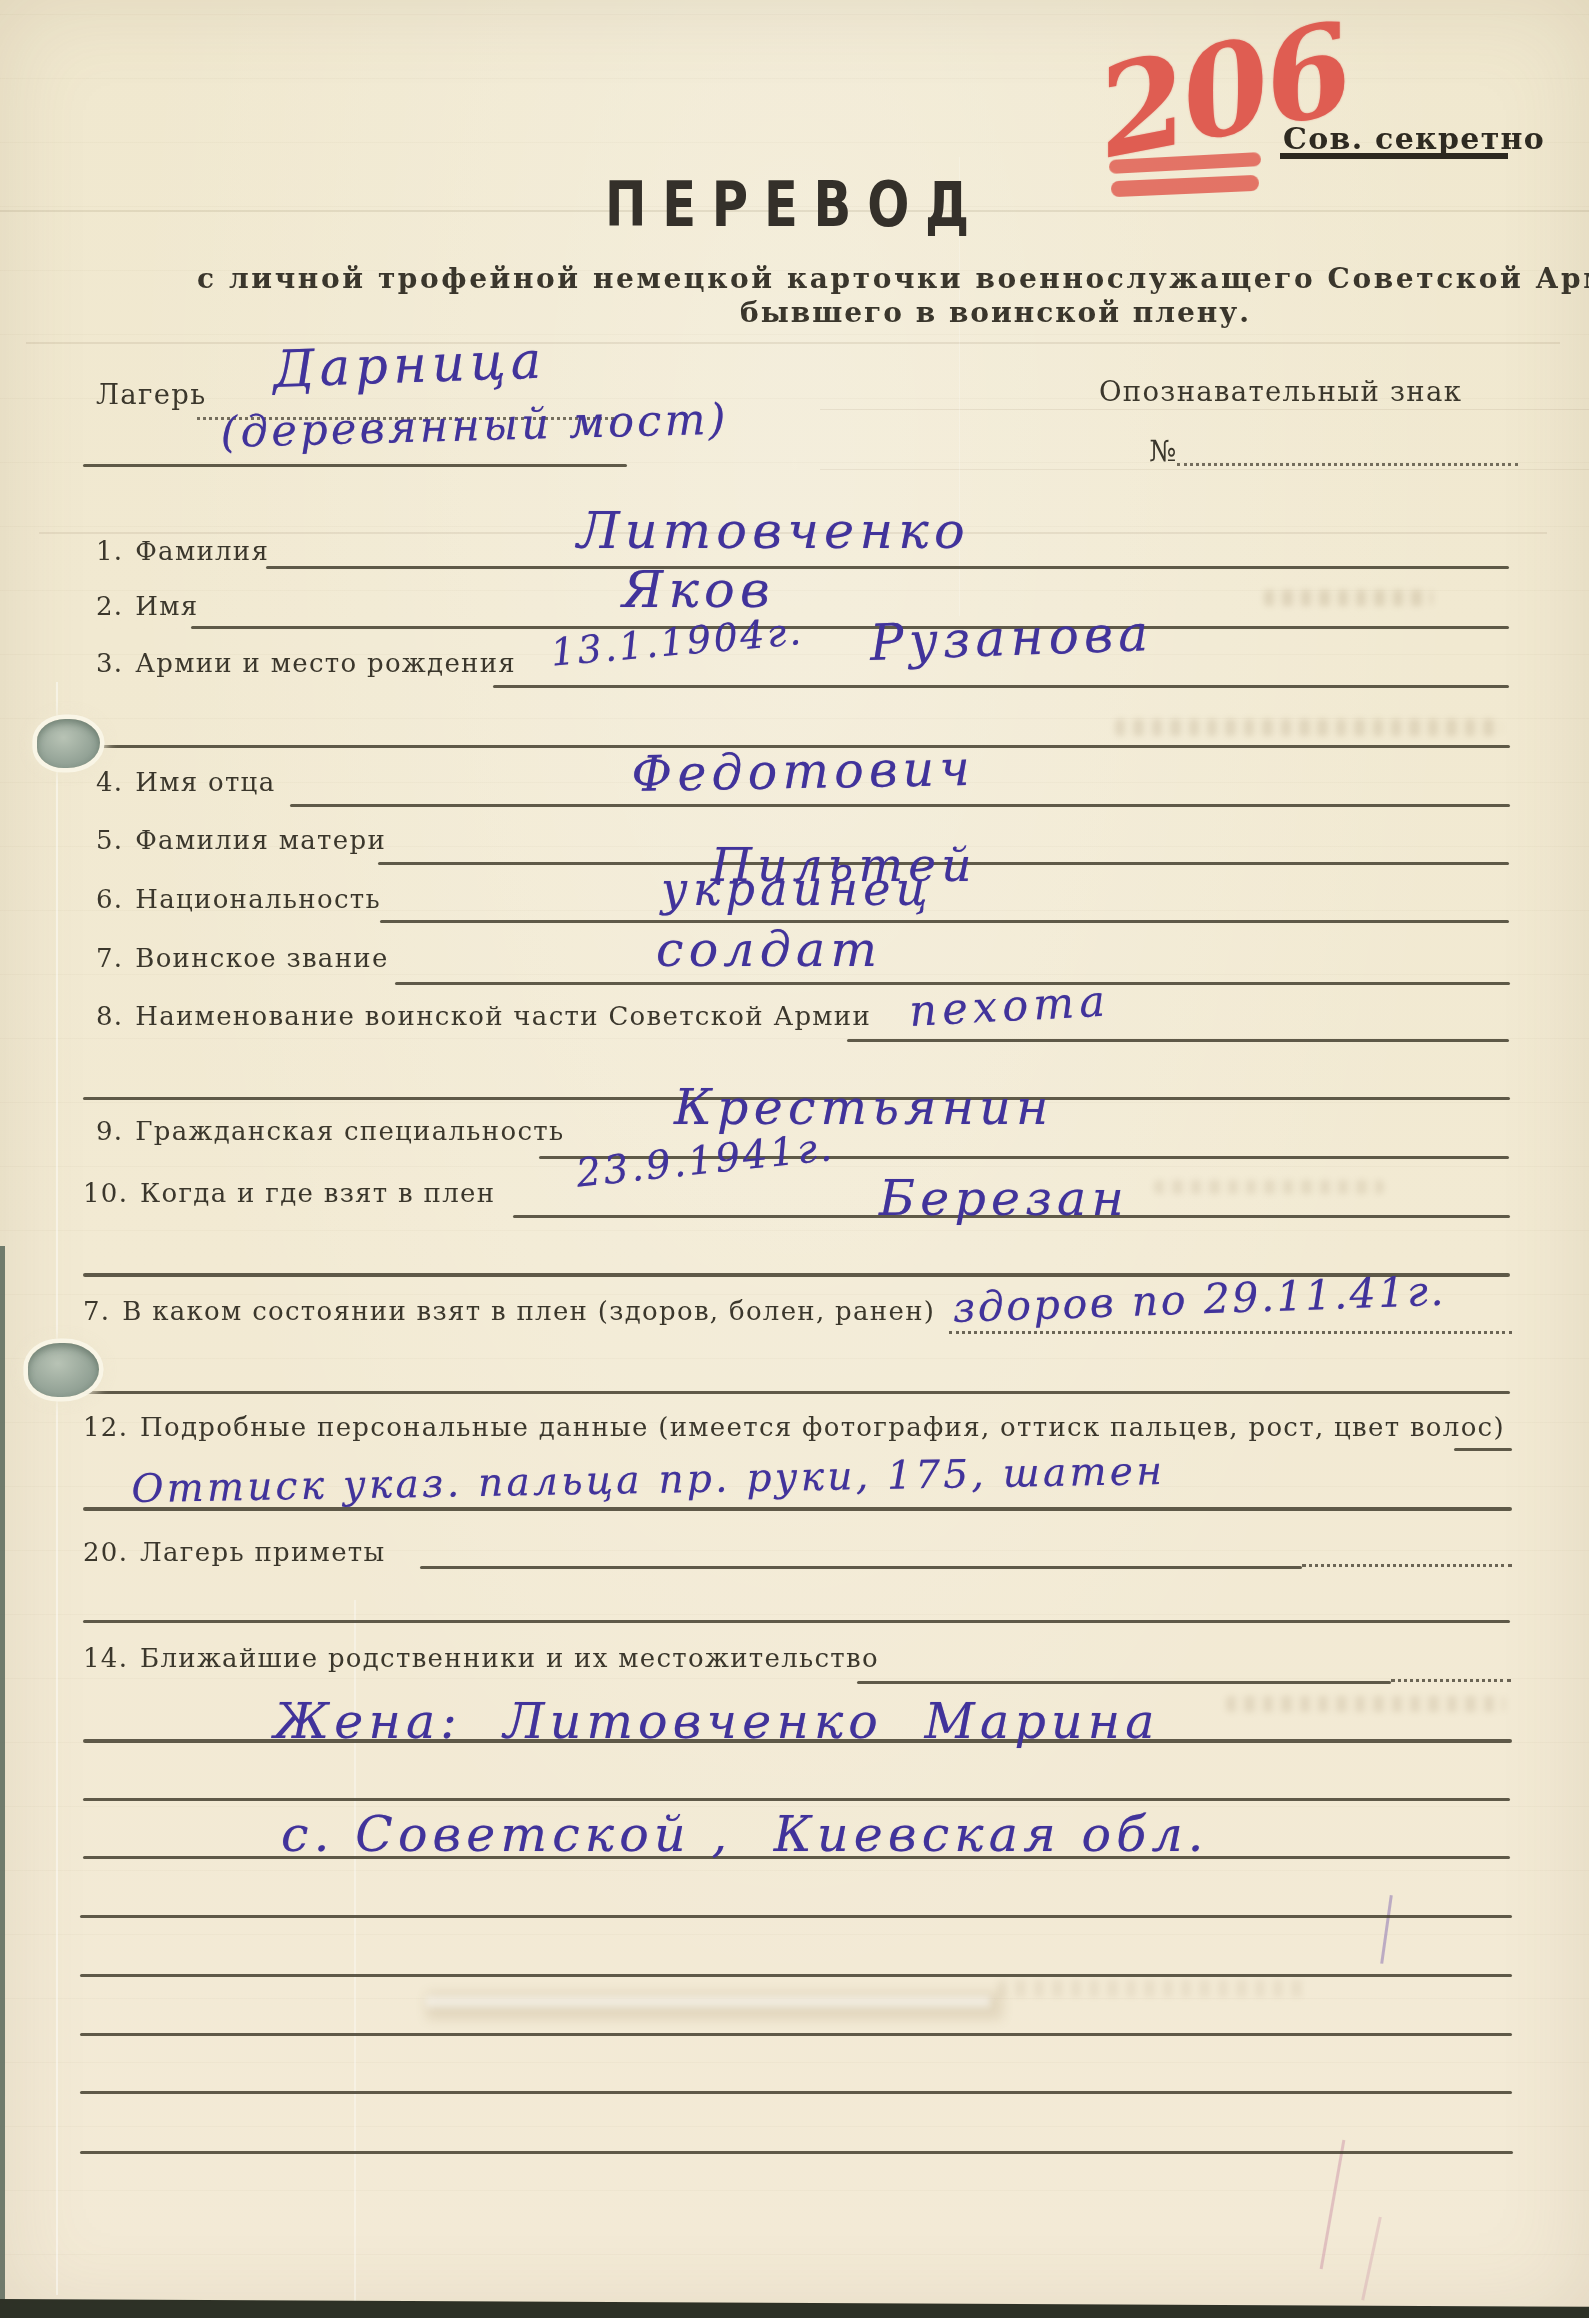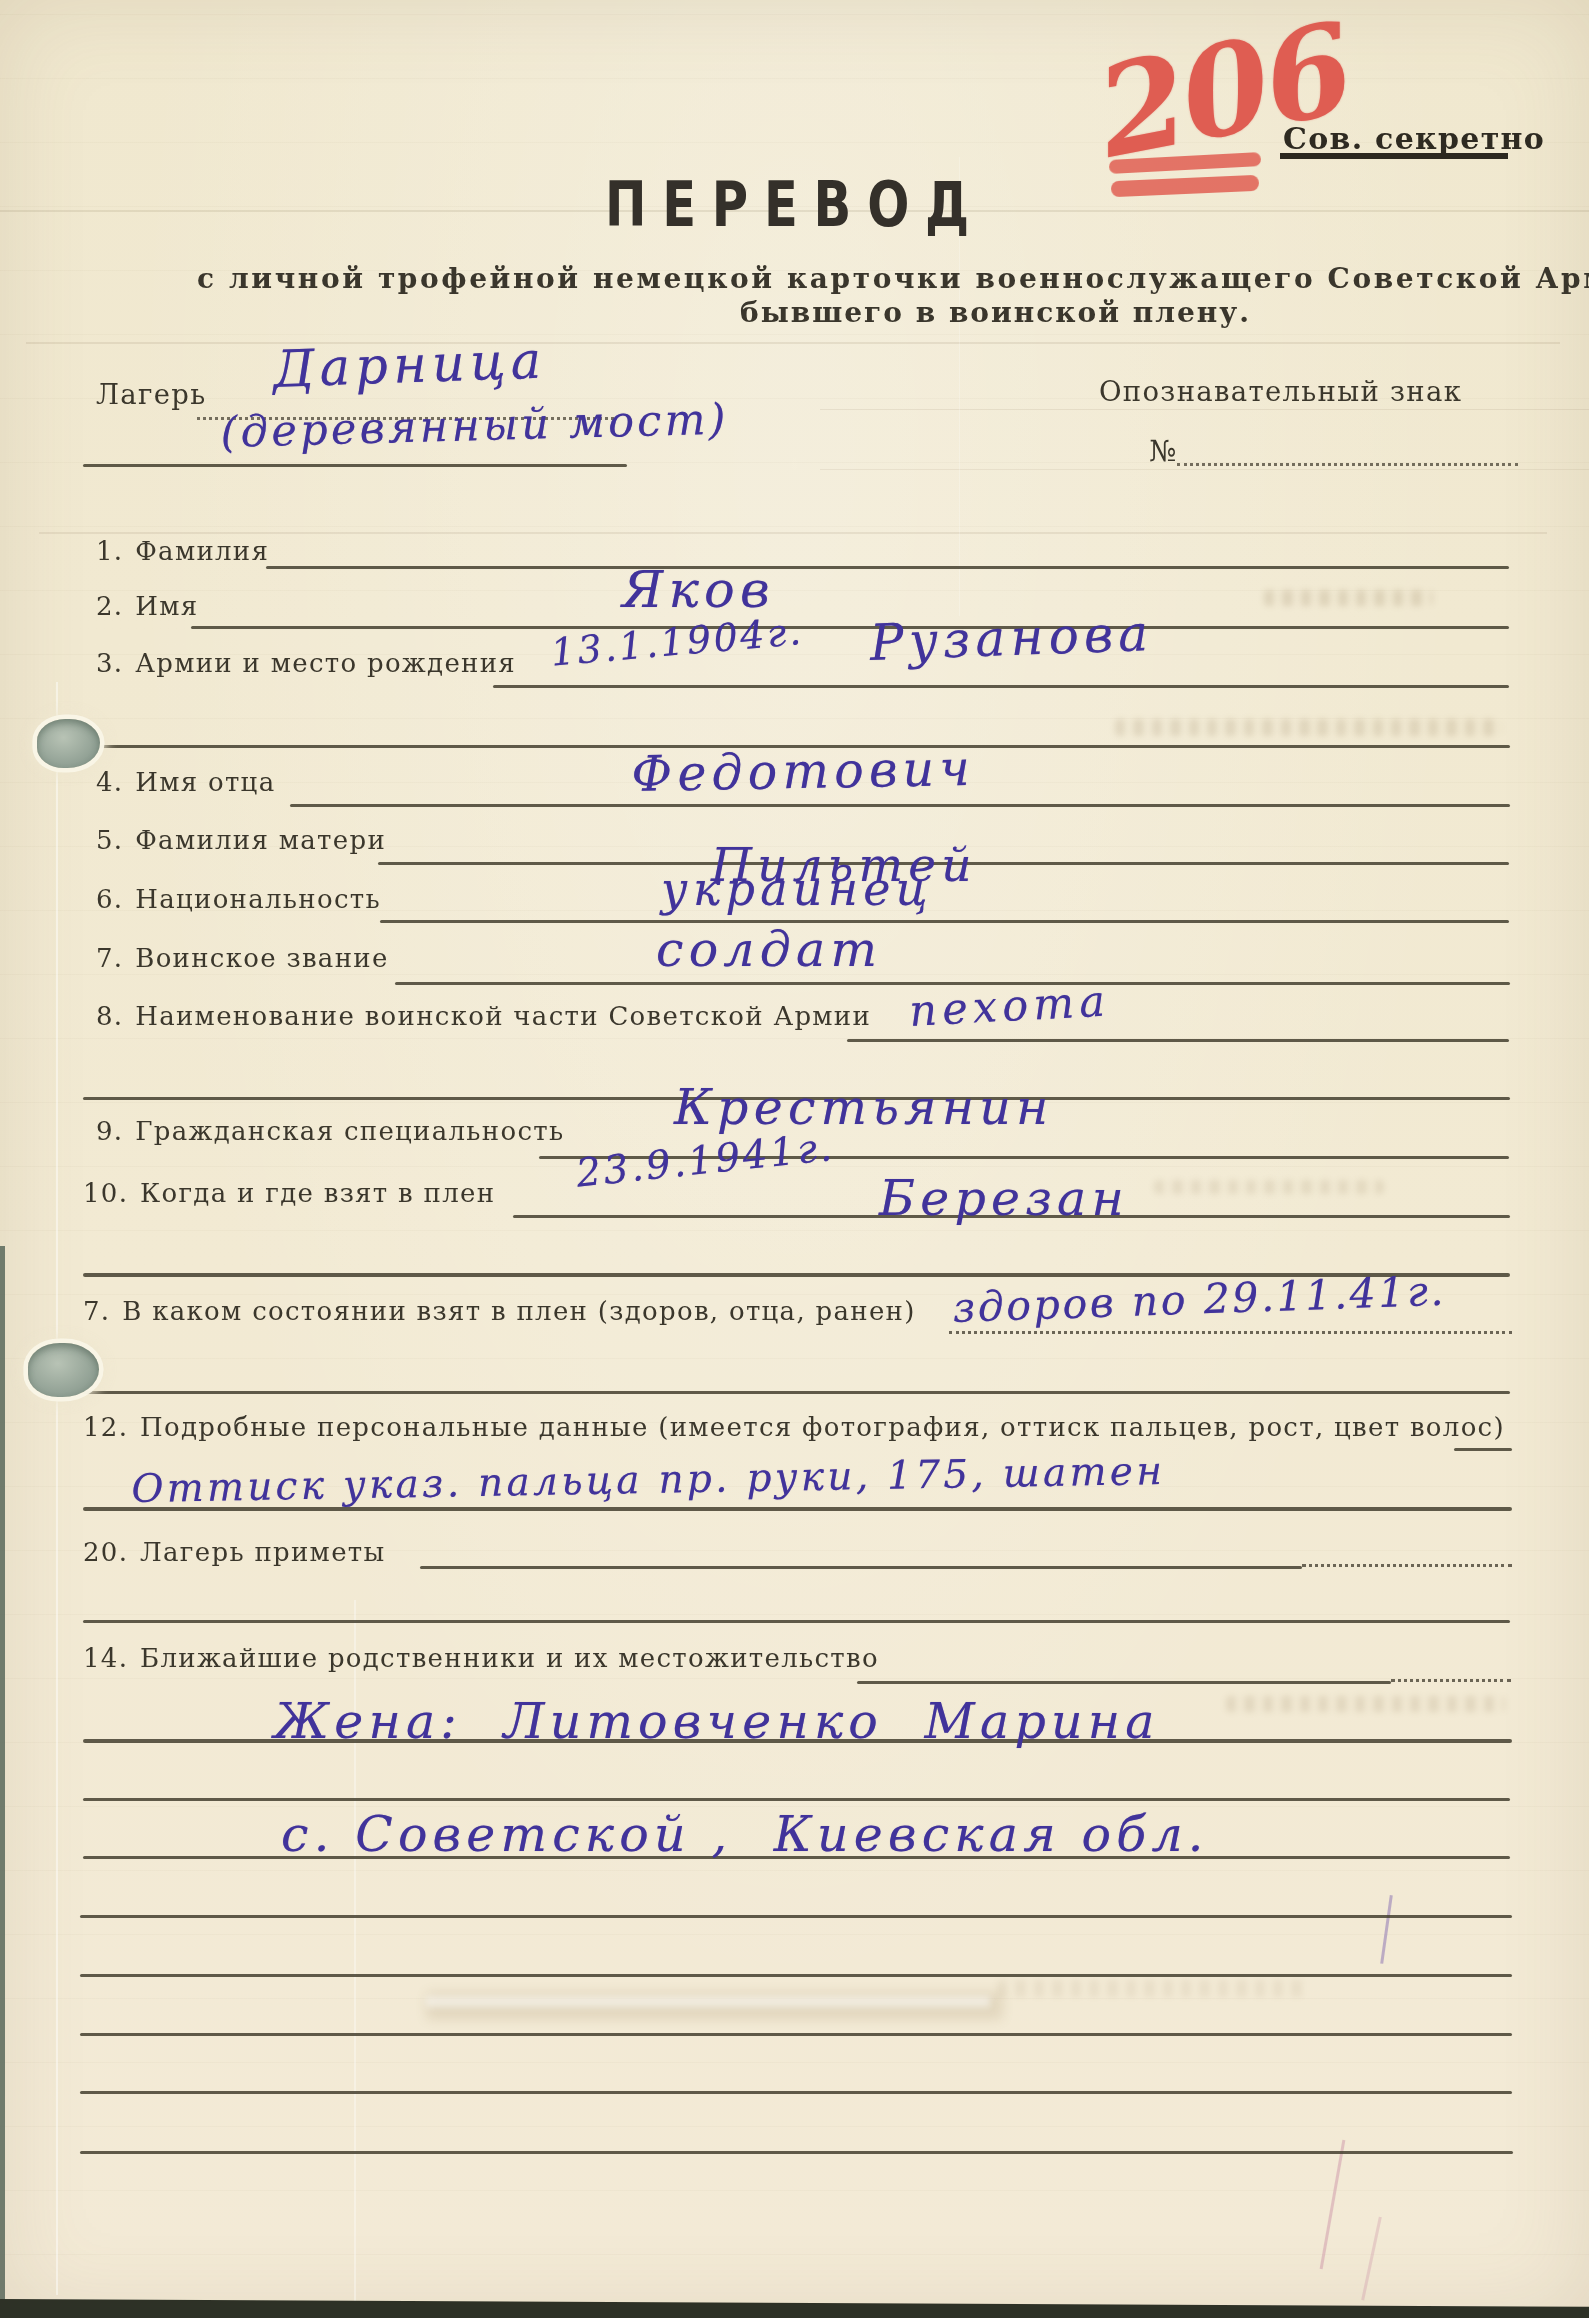--- a/index.html
+++ b/index.html
@@ -88,20 +88,21 @@
   <div class="hw" style="left:272px;top:340px;font-size:51px;transform:rotate(-2deg)">Дарница</div>
   <div class="hw" style="left:220px;top:407px;font-size:43px;transform:rotate(-1.5deg);letter-spacing:3.3px">(деревянный мост)</div>
   <div class="rule" style="left:83px;top:464px;width:544px"></div>
 
   <div class="lbl" style="left:1099px;top:375px;font-size:27.5px">Опознавательный знак</div>
   <div class="lbl" style="left:1149px;top:434px;font-size:29px">№</div>
   <div class="dottedsm" style="left:1177px;top:463px;width:341px"></div>
 
   <div class="lbl" style="left:96px;top:536px"><span class="num">1.</span><span>Фамилия</span></div>
   <div class="rule" style="left:266px;top:566px;width:1243px"></div>
+  <div class="hw" style="left:577px;top:501px;font-size:51px">Литовченко</div>
 
   <div class="lbl" style="left:96px;top:591px"><span class="num">2.</span><span>Имя</span></div>
   <div class="rule" style="left:191px;top:626px;width:1318px"></div>
   <div class="hw" style="left:622px;top:560px;font-size:51px">Яков</div>
 
   <div class="lbl" style="left:96px;top:648px"><span class="num">3.</span><span>Армии и место рождения</span></div>
   <div class="rule" style="left:493px;top:685px;width:1016px"></div>
   <div class="hw" style="left:549px;top:631px;font-size:38px;transform:rotate(-5deg);letter-spacing:2.6px">13.1.1904г.</div>
   <div class="hw" style="left:869px;top:614px;font-size:50px;transform:rotate(-2deg)">Рузанова</div>
   <div class="rule" style="left:100px;top:745px;width:1410px"></div>
@@ -132,21 +133,21 @@
   <div class="rule" style="left:539px;top:1156px;width:970px"></div>
   <div class="hw" style="left:674px;top:1079px;font-size:49px">Крестьянин</div>
 
   <div class="lbl" style="left:83px;top:1178px"><span class="num">10.</span><span>Когда и где взят в плен</span></div>
   <div class="rule" style="left:513px;top:1215px;width:997px"></div>
   <div class="hw" style="left:574px;top:1151px;font-size:39px;transform:rotate(-6deg);letter-spacing:2.6px">23.9.1941г.</div>
   <div class="hw" style="left:879px;top:1170px;font-size:49px">Березан</div>
 
   <div class="rule" style="left:83px;top:1273px;width:1427px;height:3.9px"></div>
 
-  <div class="lbl" style="left:83px;top:1296px"><span class="num">7.</span><span>В каком состоянии взят в плен (здоров, отца, ранен)</span></div>
+  <div class="lbl" style="left:83px;top:1296px"><span class="num">7.</span><span>В каком состоянии взят в плен (здоров, болен, ранен)</span></div>
   <div class="dotted" style="left:949px;top:1331px;width:563px"></div>
   <div class="hw" style="left:952px;top:1284px;font-size:41px;transform:rotate(-2deg);letter-spacing:2.6px">здоров по 29.11.41г.</div>
 
   <div class="rule" style="left:83px;top:1391px;width:1427px"></div>
 
   <div class="lbl" style="left:83px;top:1412px"><span class="num">12.</span><span>Подробные персональные данные (имеется фотография, оттиск пальцев, рост, цвет волос)</span></div>
   <div class="rule" style="left:1454px;top:1448px;width:58px"></div>
   <div class="hw" style="left:131px;top:1466px;font-size:39px;transform:rotate(-1deg);letter-spacing:3.3px">Оттиск указ. пальца пр. руки, 175, шатен</div>
   <div class="rule" style="left:83px;top:1507px;width:1429px;height:3.9px"></div>
 

